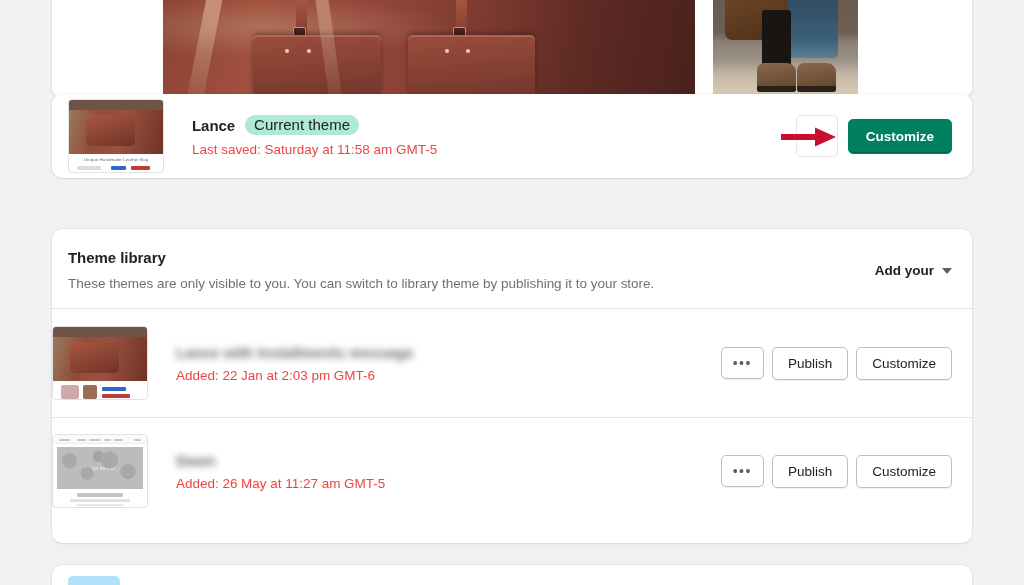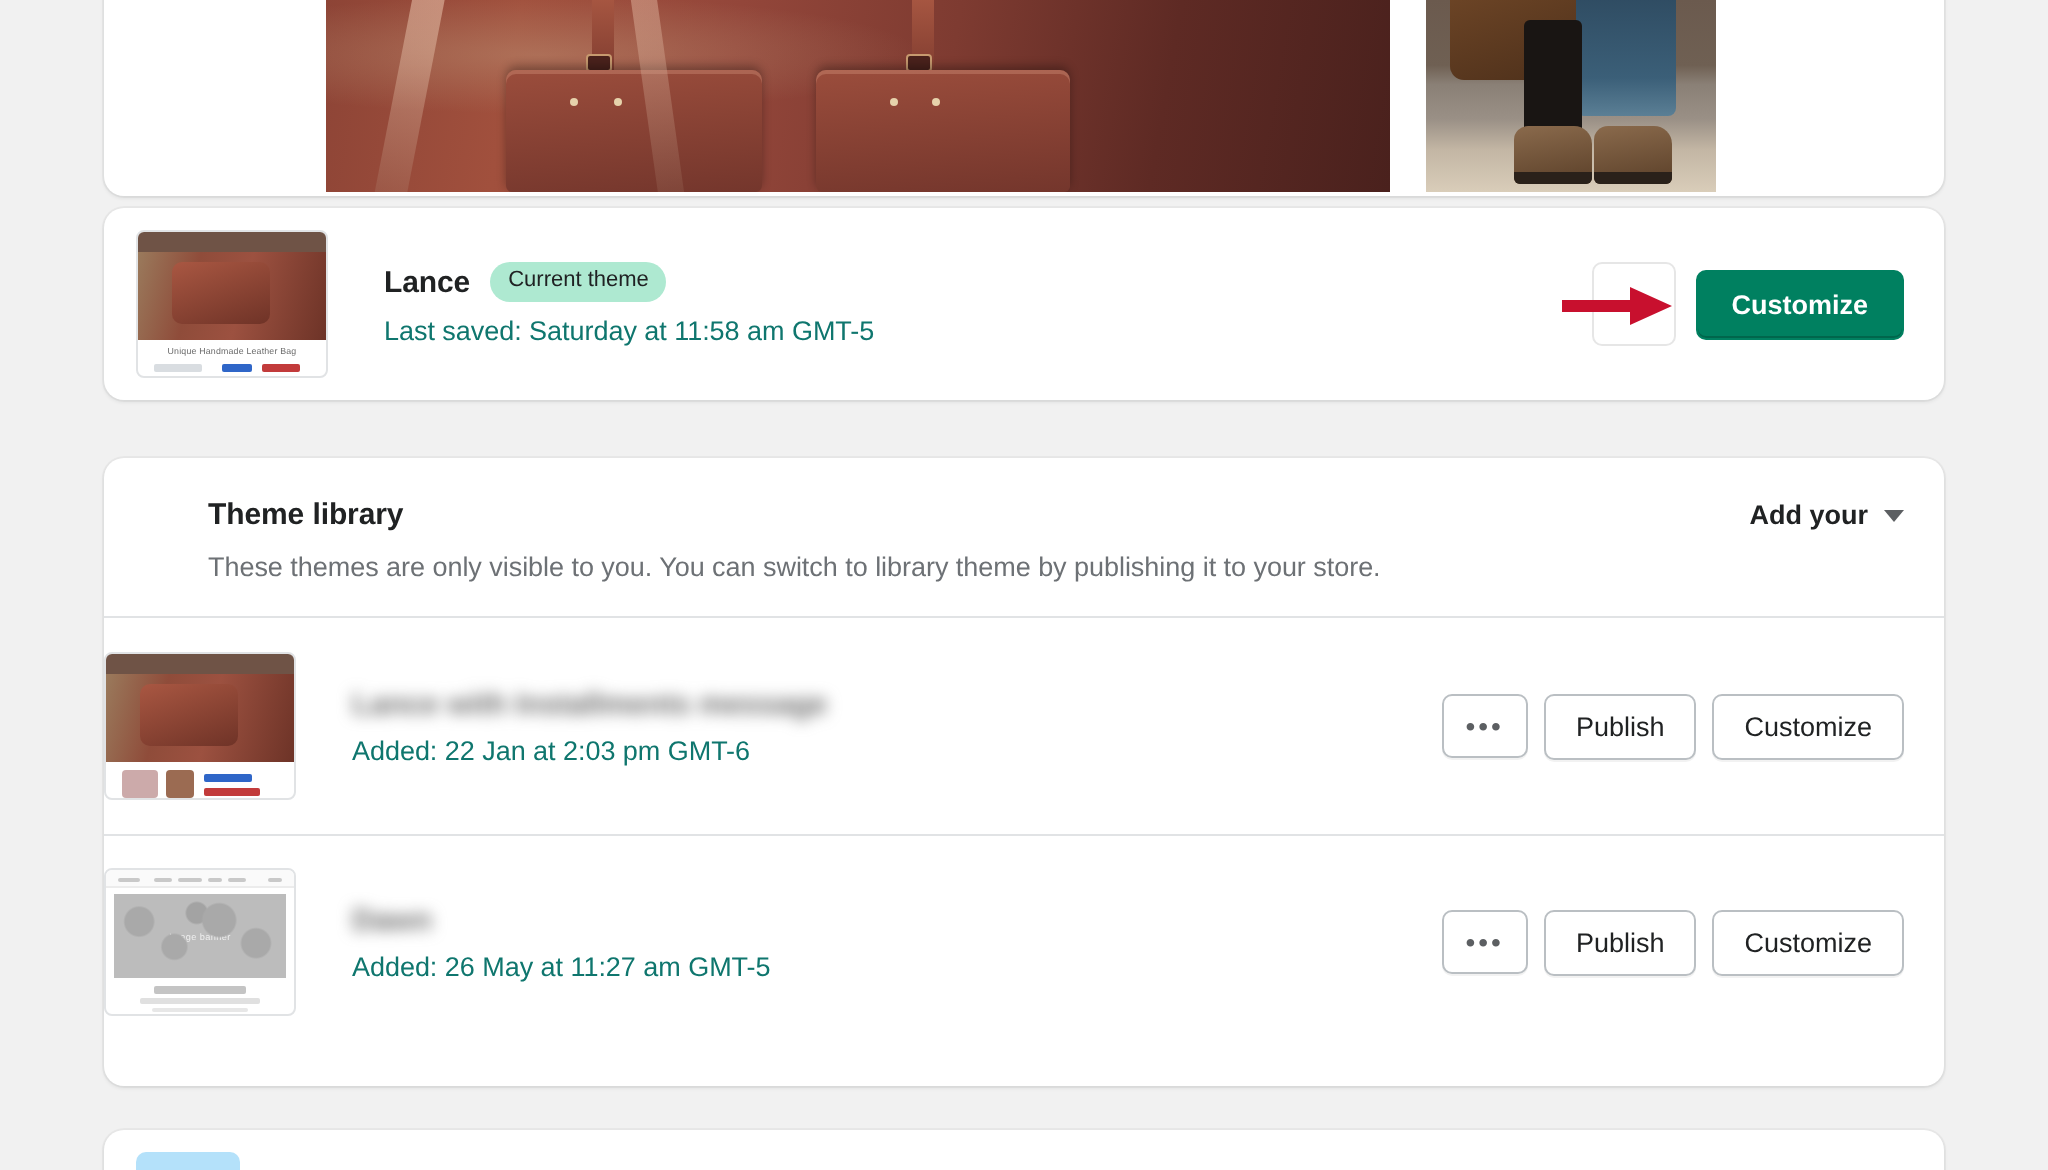--- a/index.html
+++ b/index.html
@@ -93,21 +93,21 @@
     border-radius: 7px 9px 3px 3px;
   }
   .boots-art .boot.left { left: 30%; }
   .boots-art .boot.right { left: 58%; }
   .boots-art .boot::after {
     content:""; position:absolute; left:0; right:0; bottom:0; height:22%;
     background:#2a211a; border-radius:0 0 3px 3px;
   }
 
   
-  .current-card { top: 104px; height: 96px; }
+  .current-card { top: 94px; height: 84px; }
   .current-row { display: flex; align-items: center; height: 100%; padding: 0 20px 0 16px; }
   .thumb {
     width: 96px; height: 74px; flex: 0 0 96px;
     border: 1px solid #e1e3e5; border-radius: 4px;
     background: #fff; overflow: hidden; position: relative;
   }
   .thumb-lance .tb-top { position:absolute; left:0; right:0; top:0; height:10px; background:#6f5346; }
   .thumb-lance .tb-hero {
     position:absolute; left:0; right:0; top:10px; height:44px;
     background: linear-gradient(105deg,#9a7a5c 0%, #8f4c3a 30%, #9c5140 55%, #6d3327 100%);
@@ -147,23 +147,23 @@
   .thumb-dawn .dw-t1 { position:absolute; left:26%; top:58px; width:48%; height:3.5px; background:#c4c4c4; border-radius:1px; }
   .thumb-dawn .dw-t2 { position:absolute; left:18%; top:64px; width:64%; height:2.5px; background:#e0e0e0; border-radius:1px; }
   .thumb-dawn .dw-t3 { position:absolute; left:24%; top:68.5px; width:52%; height:2.5px; background:#e7e7e7; border-radius:1px; }
 
   .meta { margin-left: 28px; flex: 1; min-width: 0; }
   .meta-title-row { display: flex; align-items: center; gap: 10px; }
   .theme-name { font-size: 15px; font-weight: 700; color: #202223; letter-spacing: -.05px; }
   .badge {
     display: inline-block; padding: 2px 9px 3px;
     background: #aee9d1; color: #202223;
-    border-radius: 10px; font-size: 11px; line-height: 15px; white-space: nowrap;
-  }
-  .meta-sub { margin-top: 7px; font-size: 13.5px; color: #0f766e; letter-spacing: -.02px; }
+    border-radius: 10px; font-size: 15px; line-height: 15px; white-space: nowrap;
+  }
+  .meta-sub { margin-top: 7px; font-size: 13.5px; color: #ef4444; letter-spacing: -.02px; }
 
   .actions { display: flex; align-items: center; gap: 8px; }
   .arrow-box {
     position: relative; width: 42px; height: 42px;
     background: #ffffff; border: 1px solid #e6e6e6; border-radius: 5px;
     margin-right: 2px;
   }
   .arrow-box svg { position: absolute; left: -16px; top: 9px; }
   .btn {
     font-family: "Liberation Sans", sans-serif;
@@ -177,21 +177,21 @@
   }
   .btn-primary {
     background: #008060; border-color: #008060; color: #fff;
     font-weight: 600; padding: 9px 17px;
     box-shadow: inset 0 -1px 0 rgba(0,0,0,.2);
   }
   .btn-icon { padding: 8px 11px; font-size: 14px; letter-spacing: 1.5px; color: #5c5f62; line-height: 14px; }
 
   
   .library-card { top: 229px; height: 314px; }
-  .lib-head { padding: 20px 20px 17px 16px; display: flex; align-items: flex-start; margin-left: 36px; }
+  .lib-head { padding: 20px 20px 17px 16px; display: flex; align-items: center; }
   .lib-head-text { flex: 1; }
   .lib-title { font-size: 15px; font-weight: 700; color: #202223; letter-spacing: -.05px; }
   .lib-desc { margin-top: 10px; font-size: 13.5px; color: #6d7175; letter-spacing: -.02px; }
   .add-theme {
     display: flex; align-items: center; gap: 8px;
     font-size: 13.5px; font-weight: 600; color: #202223;
     cursor: pointer; padding-top: 1px;
   }
   .caret { width: 0; height: 0; border-left: 5px solid transparent; border-right: 5px solid transparent; border-top: 6px solid #5c5f62; }
   .divider { height: 1px; background: #e1e3e5; }

